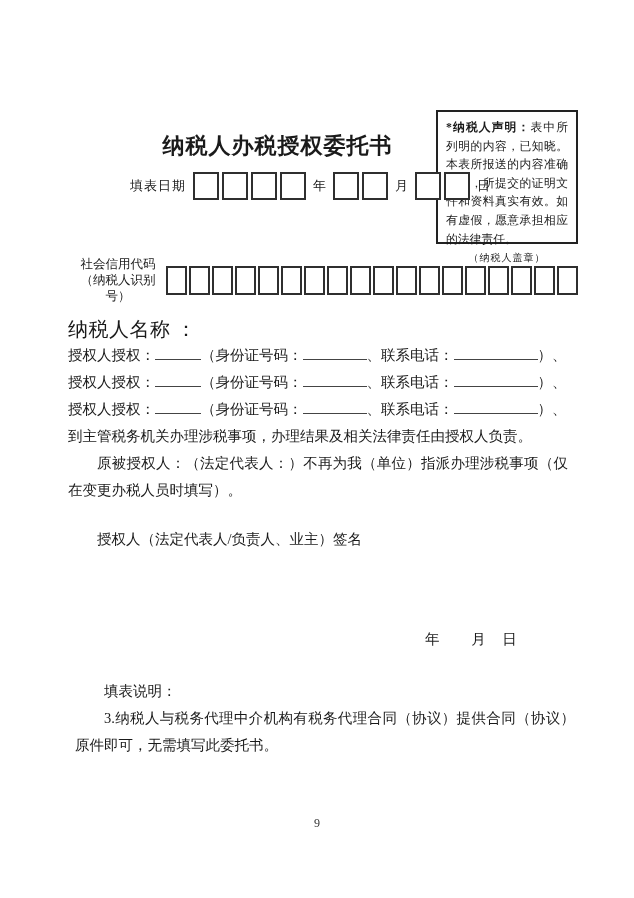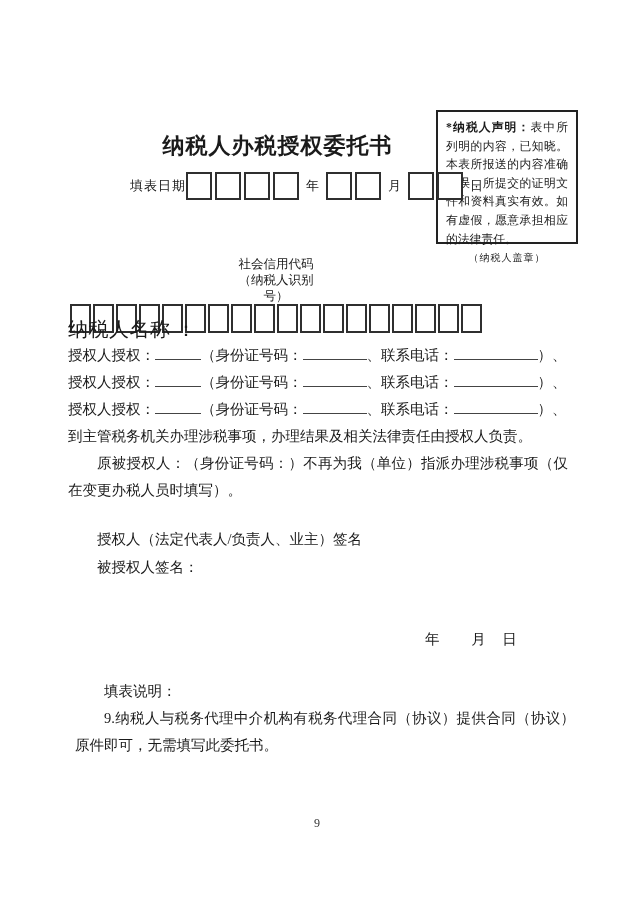--- a/index.html
+++ b/index.html
@@ -13,40 +13,40 @@
   
   .doc-title{
     top:131px;left:0;width:555px;text-align:center;
     font-size:22px;font-weight:bold;letter-spacing:1px;
   }
 
   
   .date-row{
     top:172px;left:130px;display:flex;align-items:center;font-size:13px;
   }
-  .date-row .lbl{margin-right:0;letter-spacing:1px;}
+  .date-row .lbl{margin-right:7px;letter-spacing:1px;}
   .date-row .unit{margin:0 7px;}
   .box-row{display:inline-flex;gap:3px;}
   .dbox .box{width:26px;height:28px;}
   .box{
     display:inline-block;box-sizing:border-box;
     border:2px solid #2f2f2f;background:#fff;
   }
 
   
   .decl-box{
     top:110px;left:436px;width:142px;height:134px;box-sizing:border-box;
     border:2px solid #222;padding:6px 8px 4px 8px;
     font-size:11.8px;line-height:18.6px;text-align:justify;
   }
   .decl-box b{font-weight:bold;}
   .decl-seal{display:block;text-align:center;font-size:10px;margin-top:1px;letter-spacing:1px;}
 
   
-  .credit-row{top:256px;left:70px;display:flex;align-items:center;flex-direction:column;}
+  .credit-row{top:256px;left:70px;display:flex;align-items:center;}
   .credit-label{
     width:96px;font-size:12.5px;line-height:16px;text-align:center;margin-right:0;
   }
   .cbox{display:inline-flex;gap:2px;}
   .cbox .box{width:21px;height:29px;}
 
   .name-line{top:316px;left:68px;font-size:20px;letter-spacing:0.5px;}
 
   
   .auth-block{top:342px;left:68px;width:500px;font-size:14.5px;line-height:27px;}
@@ -134,32 +134,31 @@
   <div class="auth-row">
     <span>授权人授权：</span><span class="blank b1"></span><span>（身份证号码：</span><span class="blank b2"></span><span>、联系电话：</span><span class="blank b3"></span><span>）、</span>
   </div>
   <div class="auth-row">
     <span>授权人授权：</span><span class="blank b1"></span><span>（身份证号码：</span><span class="blank b2"></span><span>、联系电话：</span><span class="blank b3"></span><span>）、</span>
   </div>
   <div class="auth-row">
     <span>授权人授权：</span><span class="blank b1"></span><span>（身份证号码：</span><span class="blank b2"></span><span>、联系电话：</span><span class="blank b3"></span><span>）、</span>
   </div>
   <div class="para">到主管税务机关办理涉税事项，办理结果及相关法律责任由授权人负责。</div>
-  <div class="para indent">原被授权人：（身份证号码：）不再为我（单位）指派办理涉税事项（仅在变更办税人员时填写）。</div>
+  <div class="para indent">原被授权人：（法定代表人：）不再为我（单位）指派办理涉税事项（仅在变更办税人员时填写）。</div>
 </div>
 
 <div class="abs sign-block">
   <div>授权人（法定代表人/负责人、业主）签名</div>
-  <div>被授权人签名：</div>
 </div>
 
 <div class="abs date-sign">
   <span class="y">年</span>
   <span class="m">月</span>
   <span class="d">日</span>
 </div>
 
 <div class="abs notes-block">
   <div class="notes-title">填表说明：</div>
-  <div class="para indent">9.纳税人与税务代理中介机构有税务代理合同（协议）提供合同（协议）原件即可，无需填写此委托书。</div>
+  <div class="para indent">3.纳税人与税务代理中介机构有税务代理合同（协议）提供合同（协议）原件即可，无需填写此委托书。</div>
 </div>
 
 <div class="abs page-num">9</div>
 
 </body></html>

